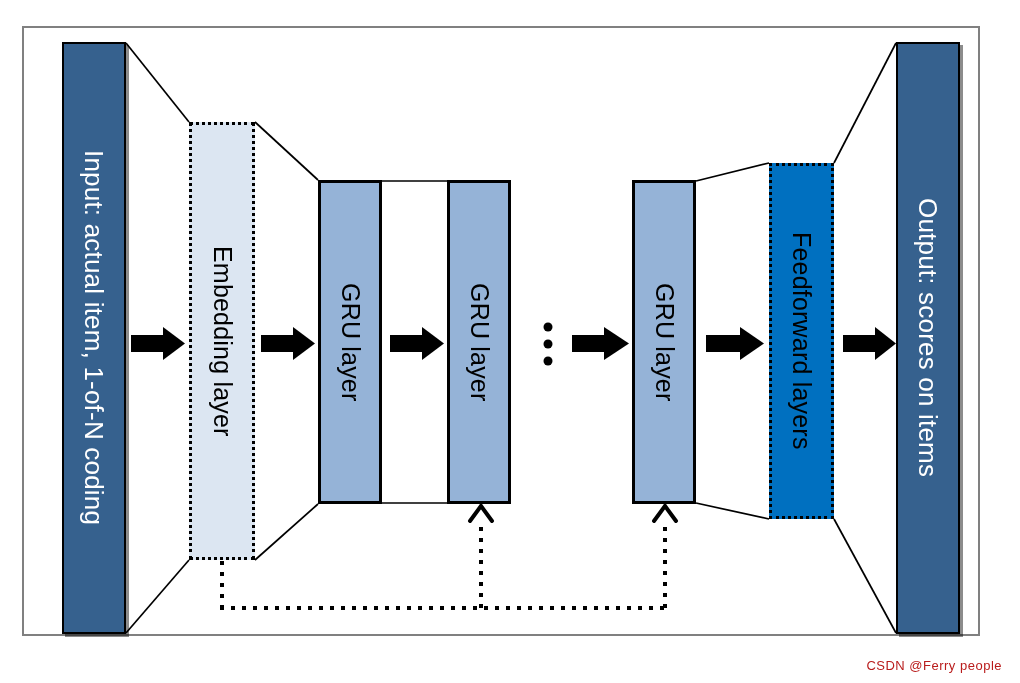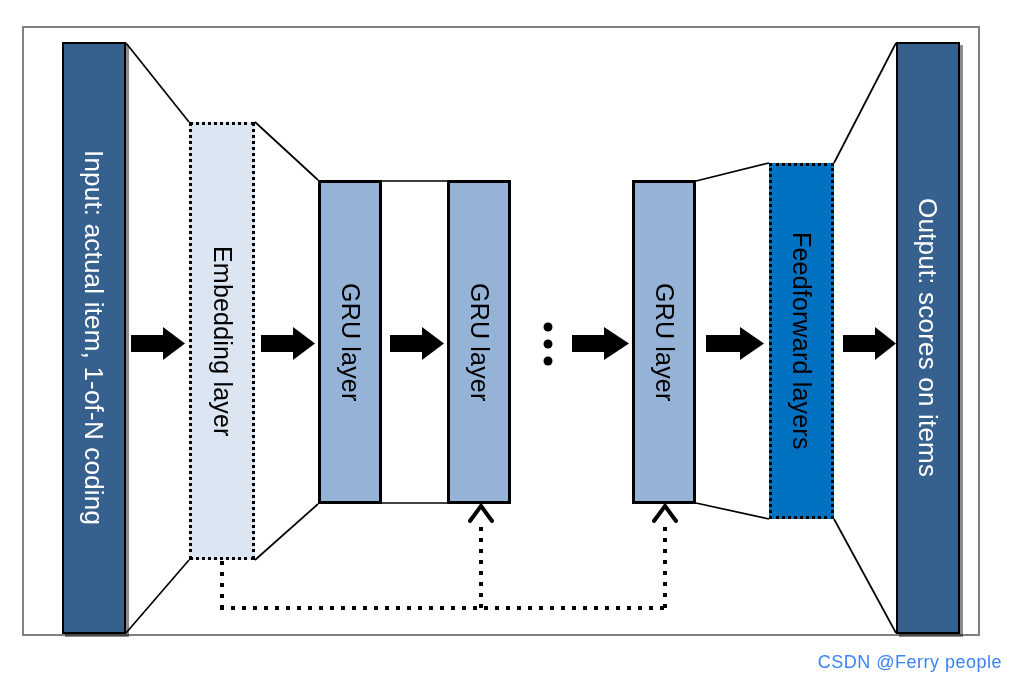--- a/index.html
+++ b/index.html
@@ -60,22 +60,22 @@
   .box.dotted-strong{
     background:#0070C0;
     border:3px dotted #000;
   }
   .box.dotted-strong .vtext{
     color:#000;font-size:25px;
   }
   #watermark{
     position:absolute;
     right:18px;bottom:10px;
-    color:#3b82f6;
-    font-size:18px;
+    color:#b91c1c;
+    font-size:13px;
     font-family:"Liberation Sans", sans-serif;
     letter-spacing:.5px;
     user-select:none;
   }
 </style>
 </head>
 <body>
 
 <div id="canvas">
 

